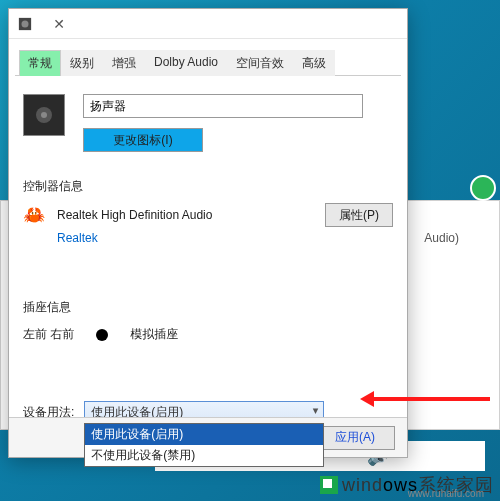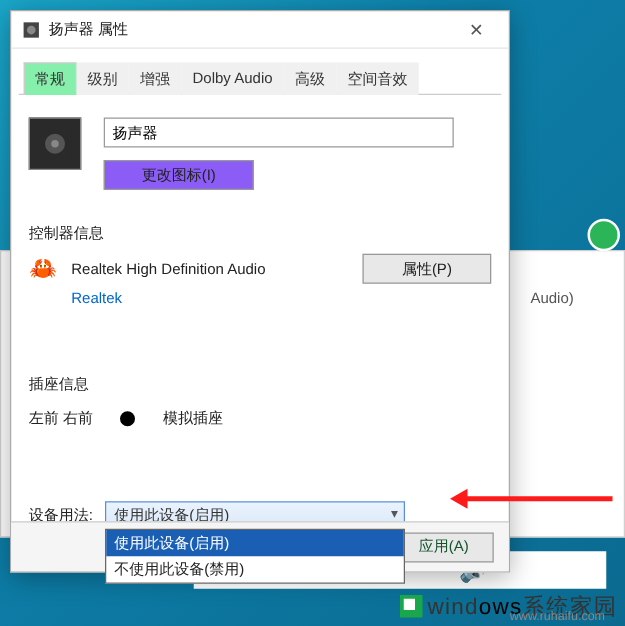--- a/index.html
+++ b/index.html
@@ -26,44 +26,44 @@
 
   .tabbar { display:flex; border-bottom:1px solid #ccc; padding:4px 4px 0 4px; gap:0; font-size:12px; margin:6px 6px 0 6px; }
   .tab { padding:4px 8px; color:#333; border:1px solid transparent; border-bottom:none; position:relative; top:1px; background:#f0f0f0; }
   .tab.active { background:#86efac; border-color:#ccc; z-index:2; }
   .tabcontent { padding:2px 14px 0 14px; font-size:12px; color:#222; }
 
   .row-top { display:flex; gap:18px; margin-top:16px; align-items:flex-start; }
   .devicon { width:42px; height:42px; background:#2a2a2a; border:1px solid #888; display:flex; align-items:center; justify-content:center; color:#ddd; font-size:20px; }
   .namecol { flex:1; }
   .namebox { width:280px; height:24px; border:1px solid #999; padding:3px 6px; font-size:12px; }
-  .iconbtn { margin-top:10px; height:24px; width:120px; border:1px solid #999; background:#8b5cf6; font-size:12px; display:flex; align-items:center; justify-content:center; }
+  .iconbtn { margin-top:10px; height:24px; width:120px; border:1px solid #999; background:#0ea5e9; font-size:12px; display:flex; align-items:center; justify-content:center; }
 
   .section-label { margin-top:26px; font-size:12px; color:#222; }
   .ctrlrow { display:flex; align-items:center; margin-top:8px; gap:10px; }
   .crab { width:24px; height:24px; color:#c33; display:flex; align-items:center; justify-content:center; font-size:18px; }
   .ctrlname { flex:1; font-size:12px; }
-  .propbtn { width:103px; height:24px; border:1px solid #999; background:#e8e8e8; font-size:12px; display:flex; align-items:center; justify-content:center; }
+  .propbtn { width:68px; height:24px; border:1px solid #999; background:#e8e8e8; font-size:12px; display:flex; align-items:center; justify-content:center; }
   .link { color:#0066cc; font-size:12px; margin-left:34px; margin-top:4px; display:inline-block; }
 
   .jacklabel { margin-top:54px; font-size:12px; }
   .jackrow { display:flex; align-items:center; gap:22px; margin-top:10px; font-size:12px; }
   .dot { width:12px; height:12px; background:#000; border-radius:50%; display:inline-block; }
 
   .usagerow { display:flex; align-items:center; gap:10px; margin-top:58px; font-size:12px; }
   .select-wrap { position:relative; flex:1; }
   .selectbox { width:240px; height:22px; border:1px solid #5a8fd6; background:linear-gradient(#eaf3fd,#dce9f9); font-size:12px; padding:2px 18px 2px 6px; color:#333; position:relative; }
   .selectbox::after { content:"▾"; position:absolute; right:5px; top:2px; font-size:11px; color:#555; }
   .dropdown { position:absolute; left:0; top:22px; width:240px; border:1px solid #666; background:#fff; font-size:12px; z-index:20; }
   .dropdown div { padding:2px 6px; }
   .drop-sel { background:#1a5fb4; color:#fff; }
 
   .btnrow { position:absolute; left:0; bottom:0; width:100%; height:40px; border-top:1px solid #ccc; display:flex; align-items:center; justify-content:flex-end; gap:8px; padding-right:12px; background:#f5f5f5; }
   .dlgbtn { width:80px; height:24px; border:1px solid #999; background:#e8e8e8; font-size:12px; display:flex; align-items:center; justify-content:center; }
-  .dlgbtn.disabled { color:#14532d; }
+  .dlgbtn.disabled { color:#1d4ed8; }
 
   .arrow { position:absolute; left:370px; top:397px; width:120px; height:4px; z-index:50; pointer-events:none; }
   .arrowline { position:absolute; left:0; top:0; width:120px; height:4px; background:#ff1a1a; }
   .arrowhead { position:absolute; left:-10px; top:-6px; width:0; height:0; border-top:8px solid transparent; border-bottom:8px solid transparent; border-right:14px solid #ff1a1a; }
 </style>
 </head>
 <body>
 
 <div class="backdrop"></div>
 <div class="backwin">
@@ -76,33 +76,32 @@
 <div class="greenbadge"></div>
 
 <div class="dialog">
   <div class="titlebar">
     <span class="titleicon">
       <svg viewBox="0 0 16 16">
           <rect x="1" y="1" width="14" height="14" fill="#444"></rect>
           <circle cx="8" cy="8" r="4" fill="#888"></circle>
         </svg>
     </span>
-    <span class="title">扬声器 属性</span>
     <div class="closebtn">
       <span>✕</span>
     </div>
   </div>
 
   <div class="tabbar">
     <div class="tab active">常规</div>
     <div class="tab">级别</div>
     <div class="tab">增强</div>
     <div class="tab">Dolby Audio</div>
+    <div class="tab">空间音效</div>
     <div class="tab">高级</div>
-    <div class="tab">空间音效</div>
   </div>
 
   <div class="tabcontent">
     <div class="row-top">
       <div class="devicon">
         <svg width="26" height="26" viewBox="0 0 26 26">
             <rect x="0" y="0" width="26" height="26" fill="#2a2a2a"></rect>
             <circle cx="13" cy="13" r="8" fill="#555"></circle>
             <circle cx="13" cy="13" r="3" fill="#888"></circle>
           </svg>

